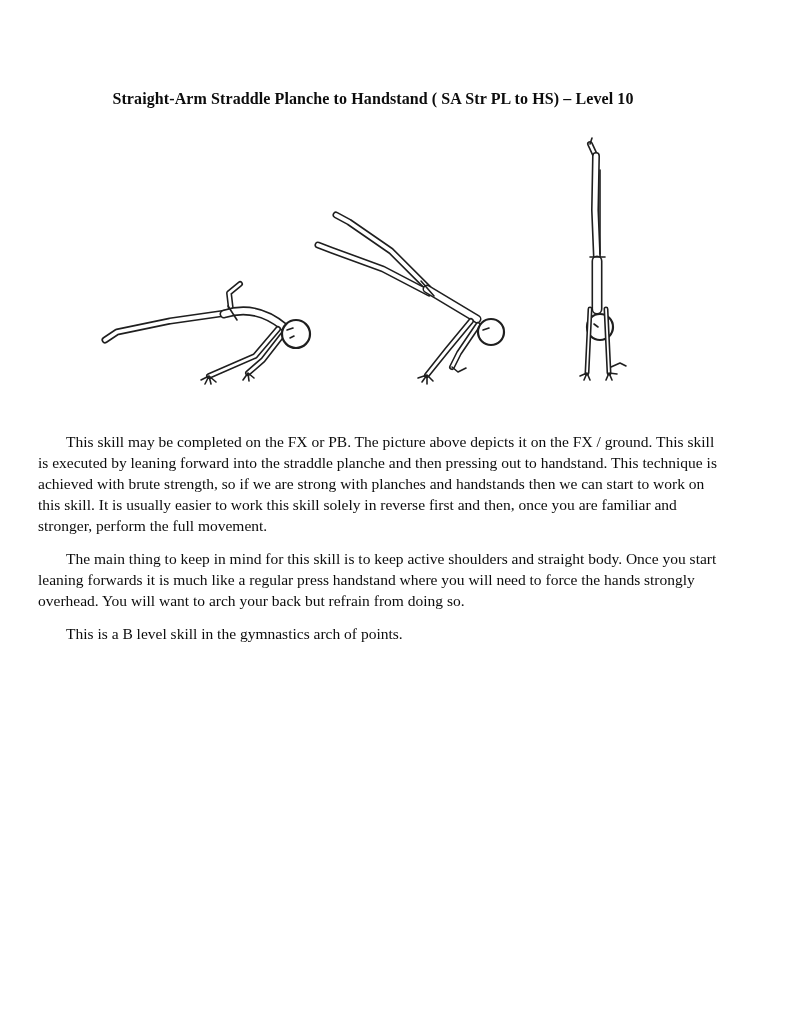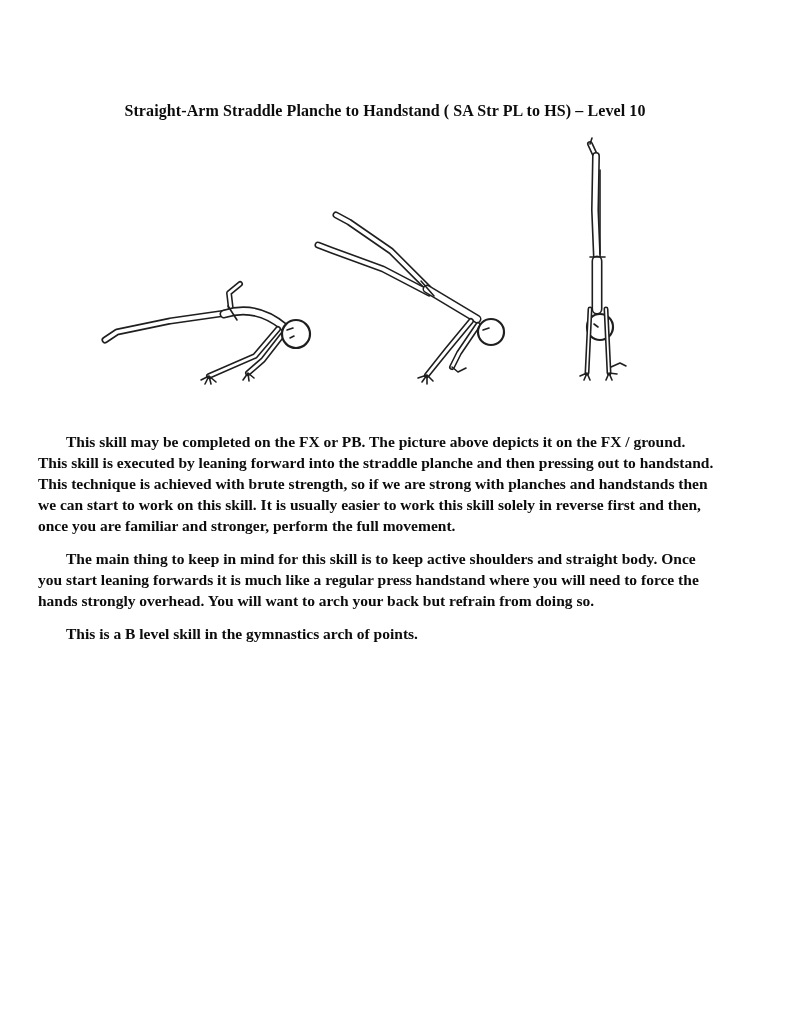--- a/index.html
+++ b/index.html
@@ -9,21 +9,21 @@
     width:800px;height:1035px;
     background:#ffffff;
     color:#0c0c0c;
     font-family:"Liberation Serif", serif;
     overflow:hidden;
   }
   .title{
     position:absolute;
     top:90px;left:0;
     width:746px;
-    margin:12px;
+    margin:0;
     text-align:center;
     font-size:16px;
     font-weight:bold;
     color:#0c0c0c;
     letter-spacing:0.1px;
   }
   .figures{
     position:absolute;
     top:130px;left:0;
     width:800px;height:270px;
@@ -32,21 +32,20 @@
   .tube{stroke:#1f1f1f;fill:none;stroke-linecap:round;stroke-linejoin:round;}
   .ln{stroke:#1f1f1f;fill:none;stroke-width:1.6;stroke-linecap:round;stroke-linejoin:round;}
   .head{fill:#ffffff;stroke:#1f1f1f;stroke-width:2.2;}
   .content{
     position:absolute;
     top:431px;left:38px;
     width:680px;
     font-size:15.5px;
     line-height:21px;
     text-align:left;
-    font-weight:bold;
   }
   .content p{margin:0 0 12px 0;text-indent:28px;}
 </style>
 </head>
 <body>
 
 <div class="page">
 
   <h1 class="title">Straight-Arm Straddle Planche to Handstand ( SA Str PL to HS) – Level 10</h1>
 

